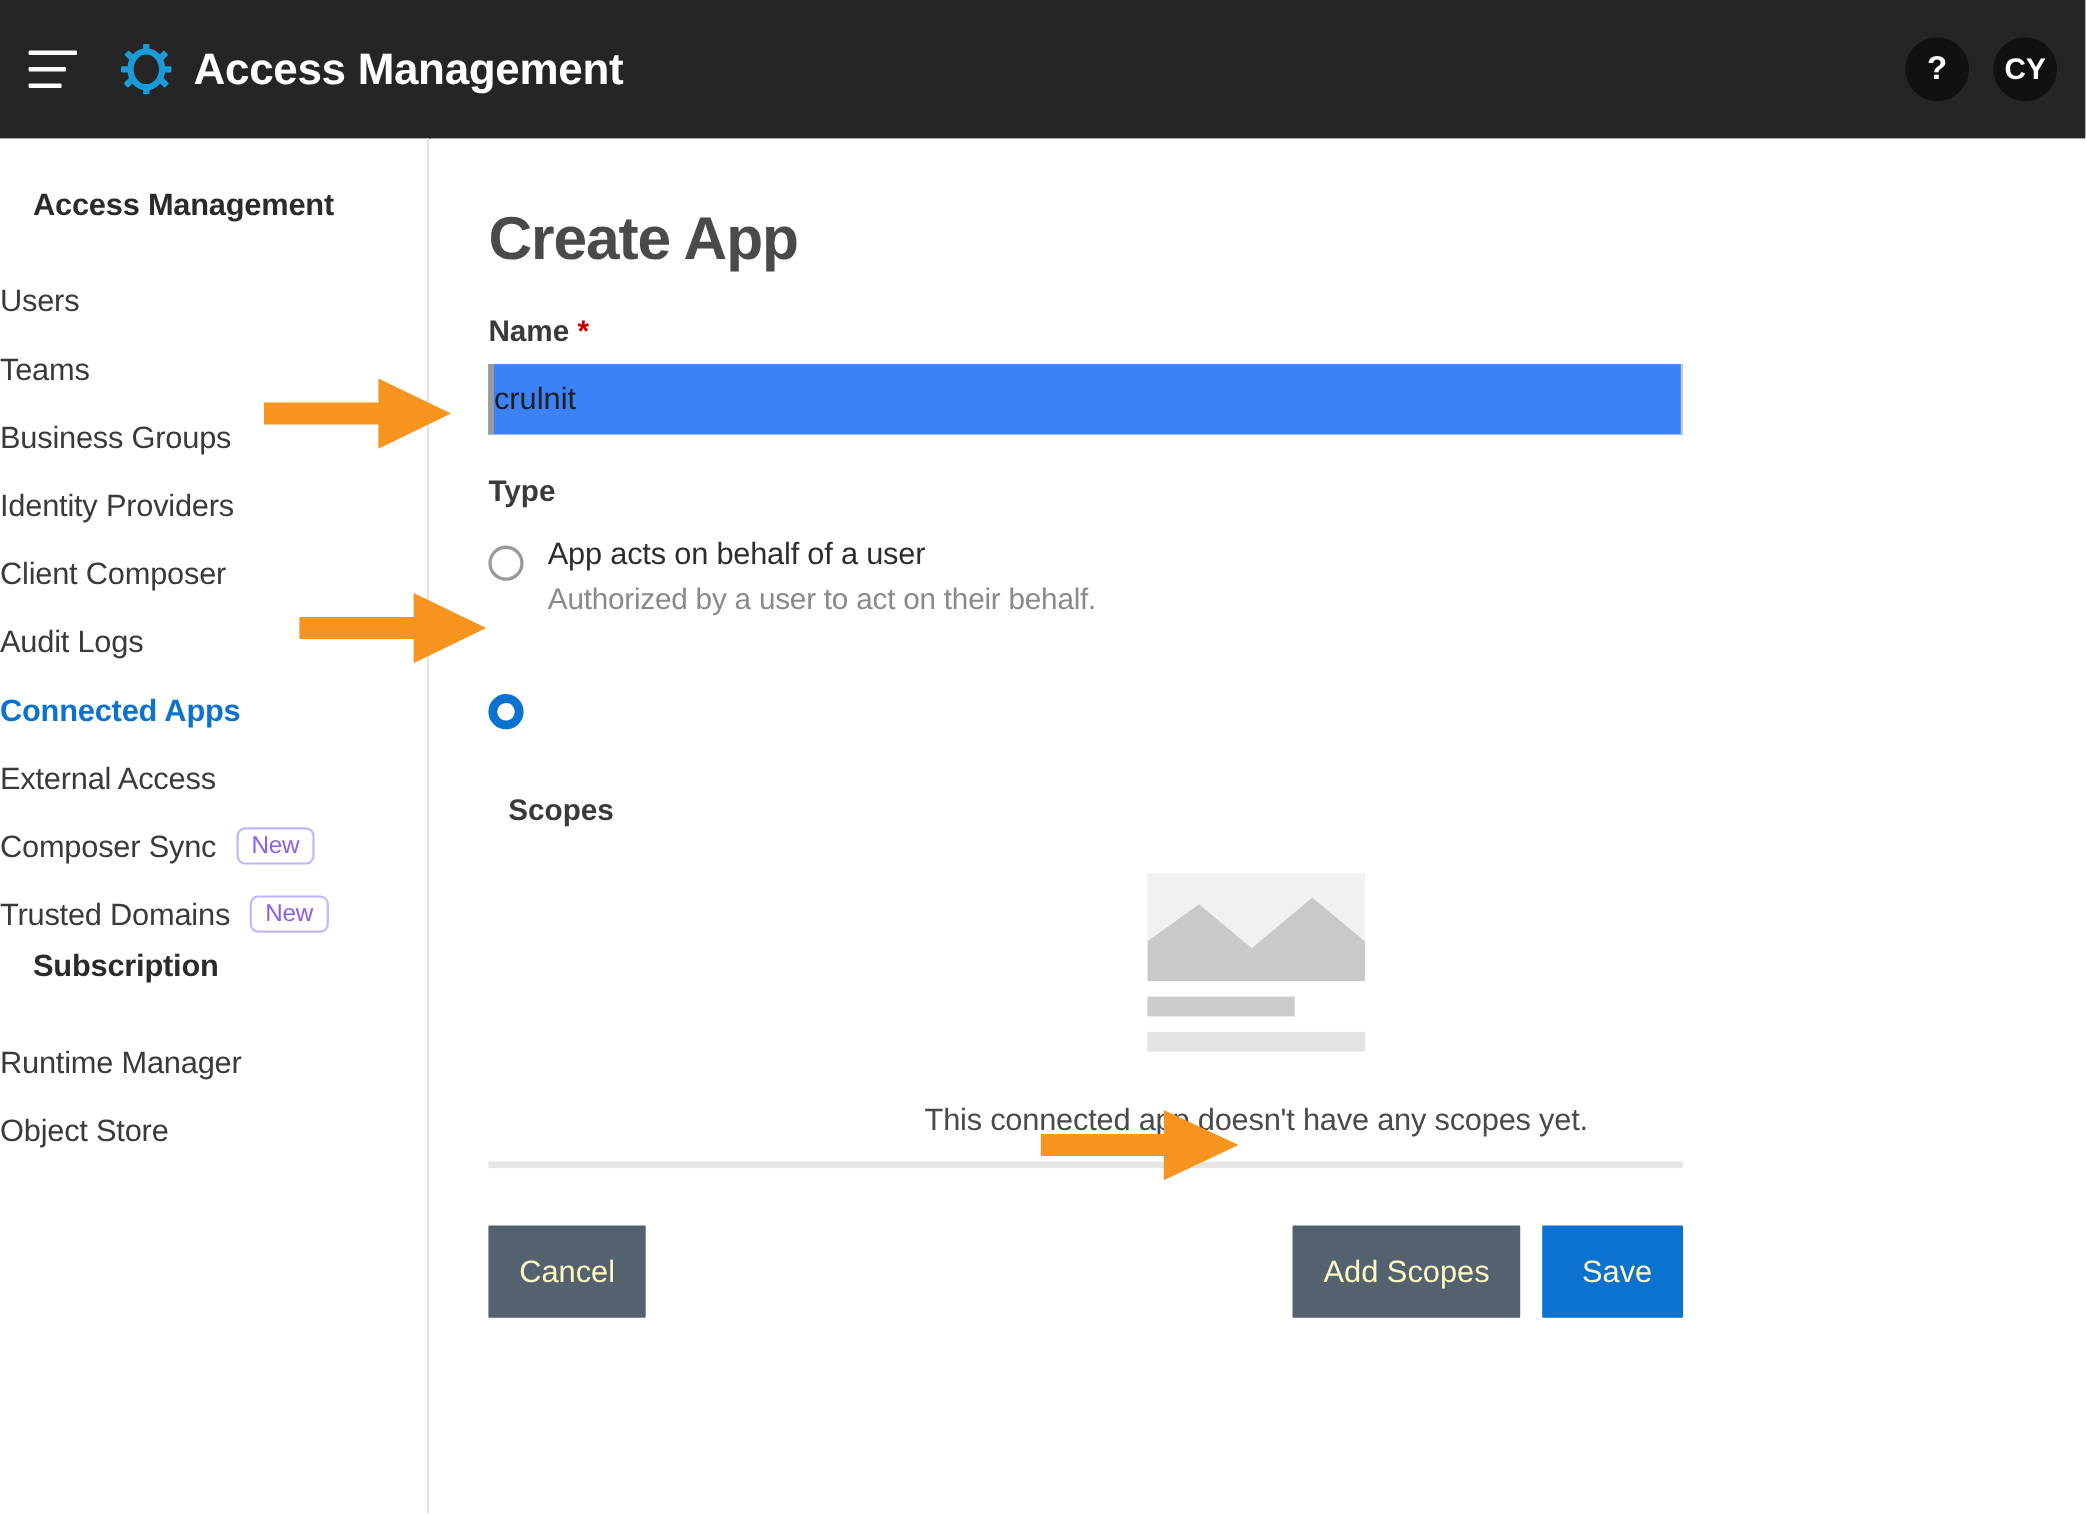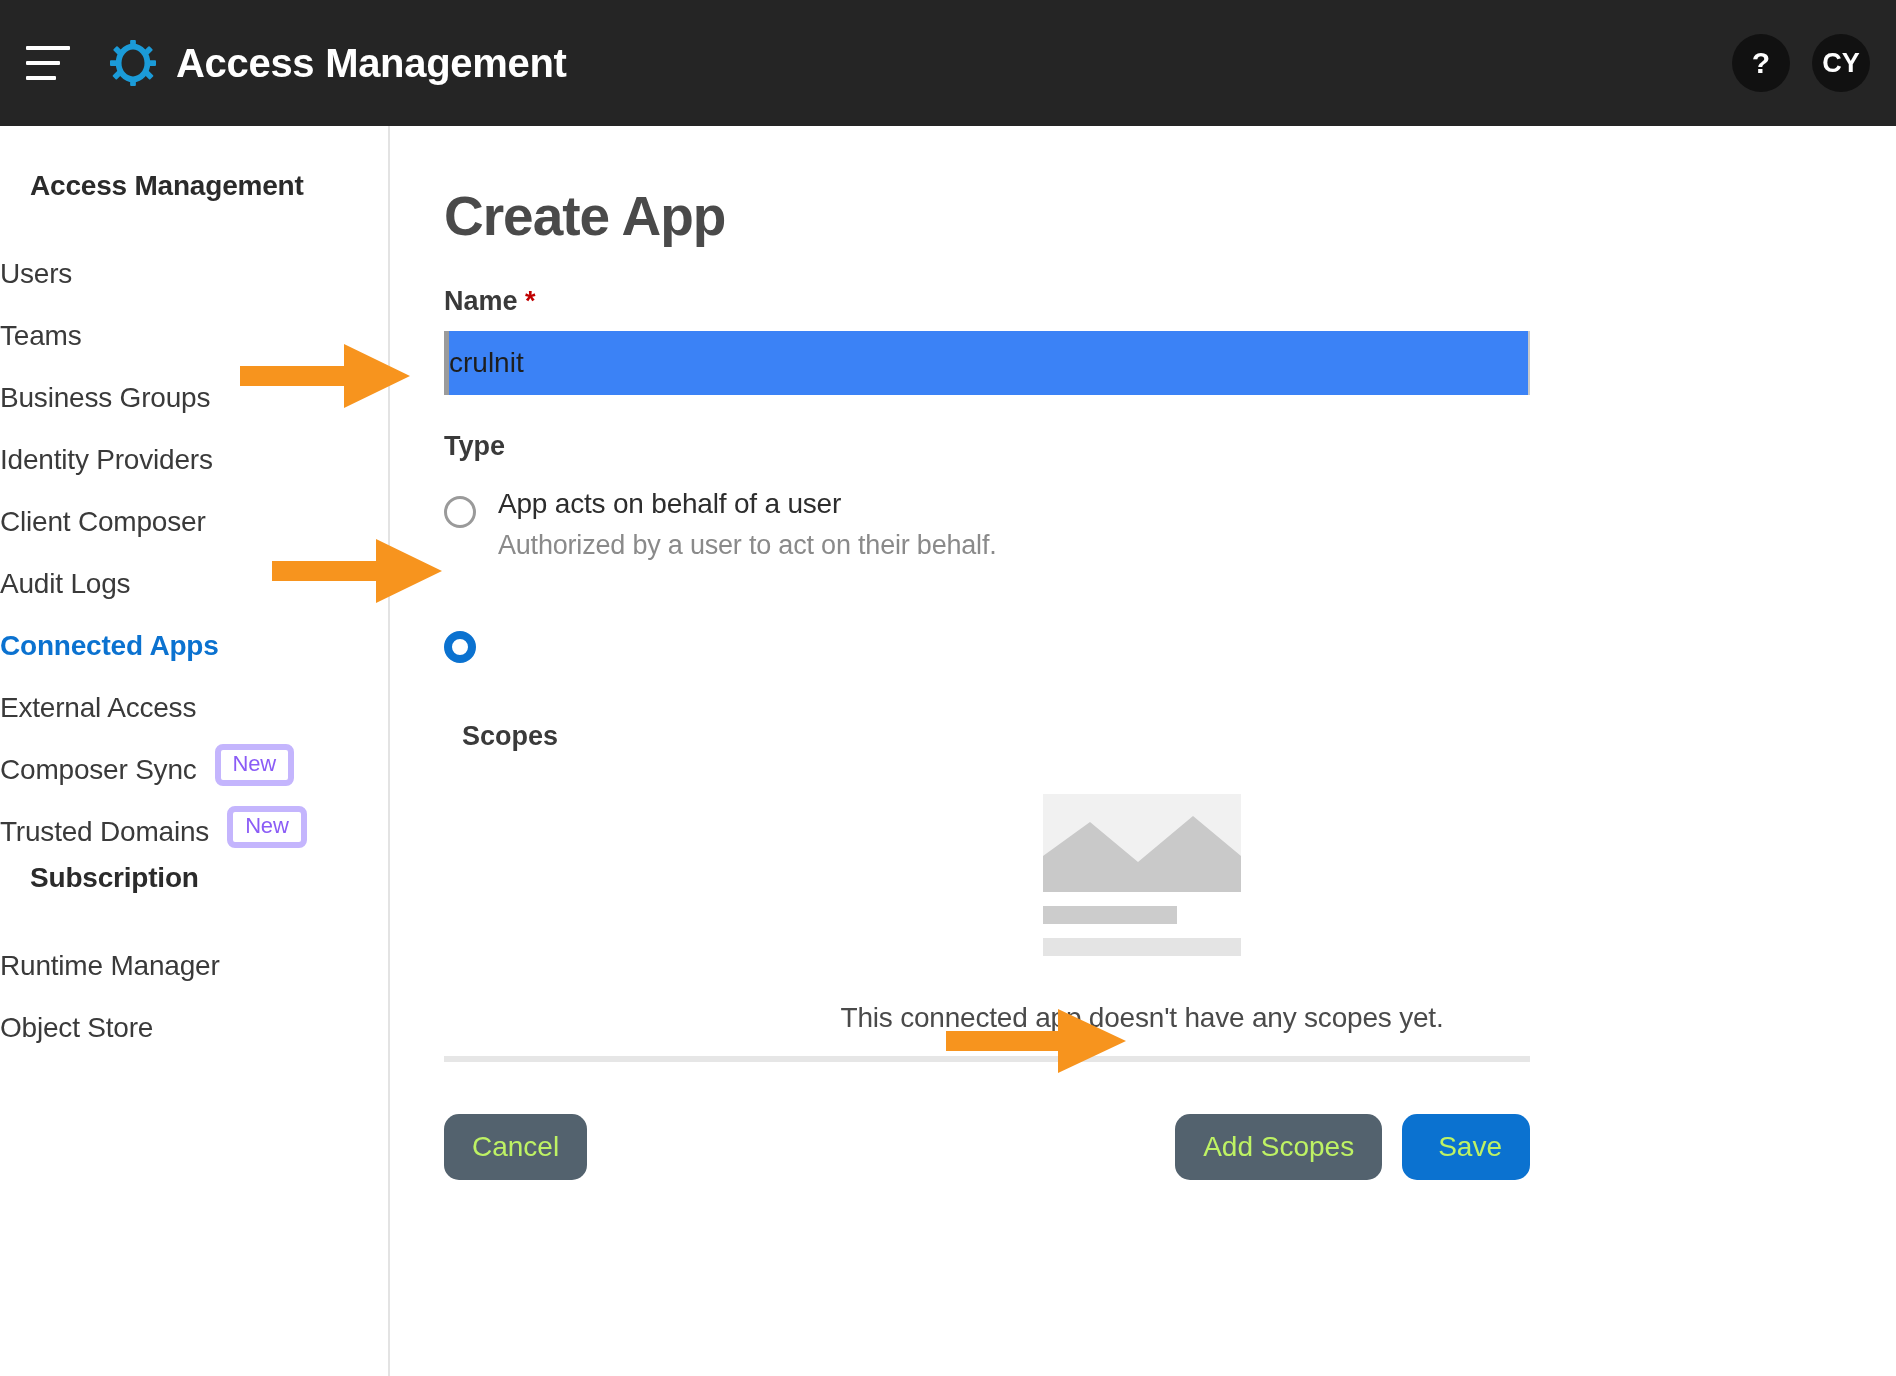--- a/index.html
+++ b/index.html
@@ -68,21 +68,21 @@
   .side-item {
     display: flex; align-items: flex-end;
     height: 62px;
     font-size: 28px; color: #3a3a3a;
     cursor: pointer;
     letter-spacing: -0.2px;
   }
   .side-item.active { color: #0b72d0; font-weight: 700; }
   .badge-new {
     margin-left: 18px;
-    border: 6px solid #c4b5fd;
+    border: 2px solid #c4b5fd;
     color: #8b5cf6;
     border-radius: 8px;
     font-size: 22px;
     padding: 3px 12px 5px;
     line-height: 1;
   }
 
   
   .main {
     position: absolute; top: 126px; left: 392px;
@@ -155,24 +155,24 @@
     margin-top: 22px; margin-left: 0;
   }
   .footer-row {
     display: flex; align-items: center;
     width: 1086px;
     margin-top: 52px;
   }
   .btn {
     border: none; cursor: pointer;
     font-family: "Liberation Sans", sans-serif;
-    font-size: 28px; color: #bef264;
-    border-radius: 15px;
+    font-size: 28px; color: #fef9c3;
+    border-radius: 1px;
     padding: 0 28px;
-    height: 66px;
+    height: 84px;
     display: inline-flex; align-items: center; justify-content: center;
   }
   .btn-grey { background: #53626e; }
   .btn-blue { background: #0b72d0; padding-left: 36px; }
   .spacer { flex: 1 1 auto; }
   .btn + .btn { margin-left: 20px; }
 
   
   .arrow { position: absolute; pointer-events: none; }
 </style>

